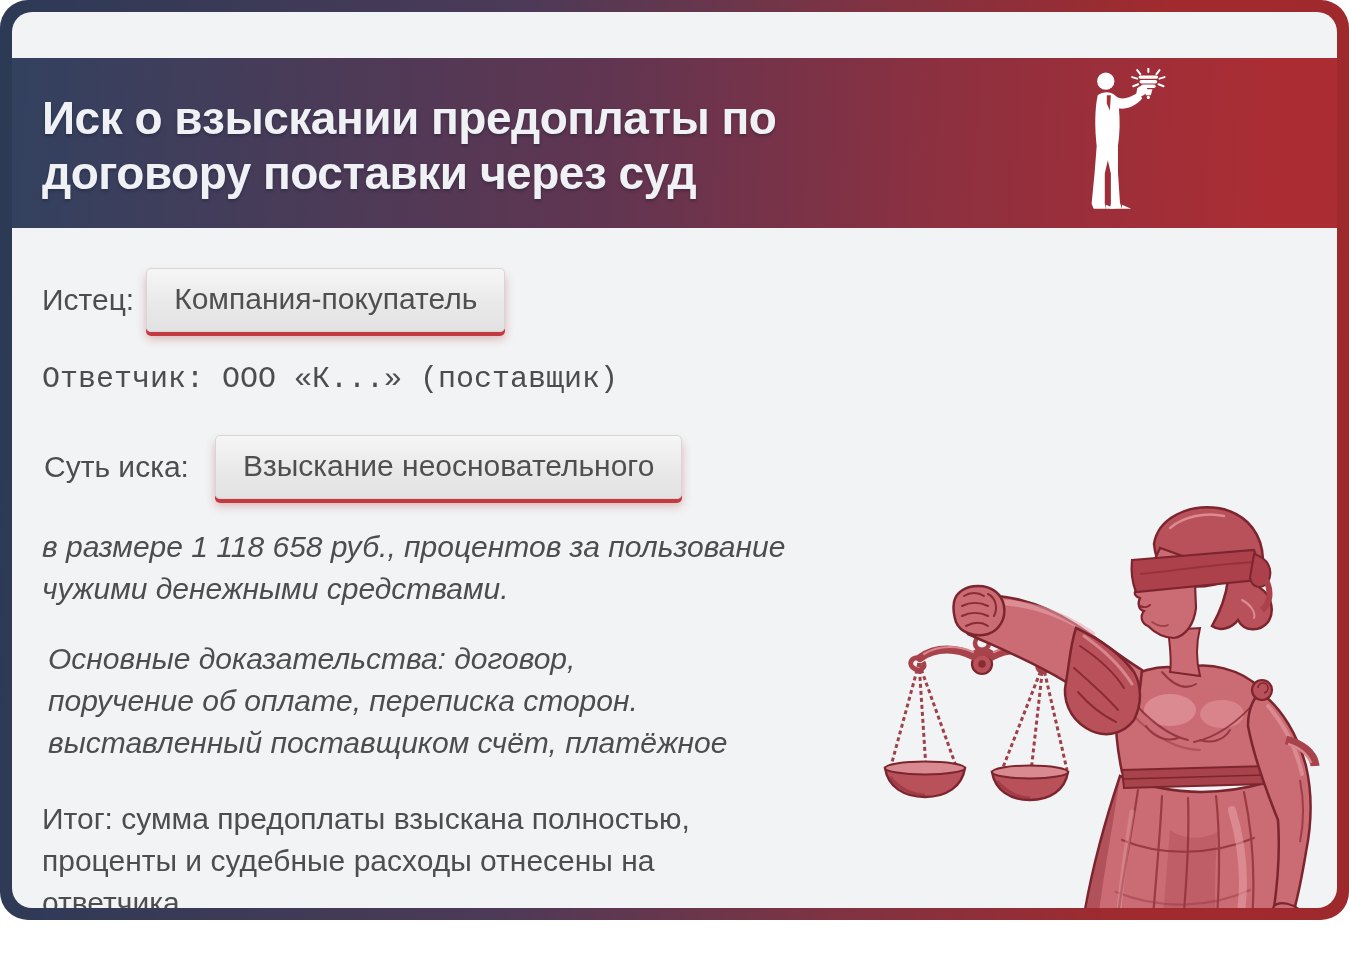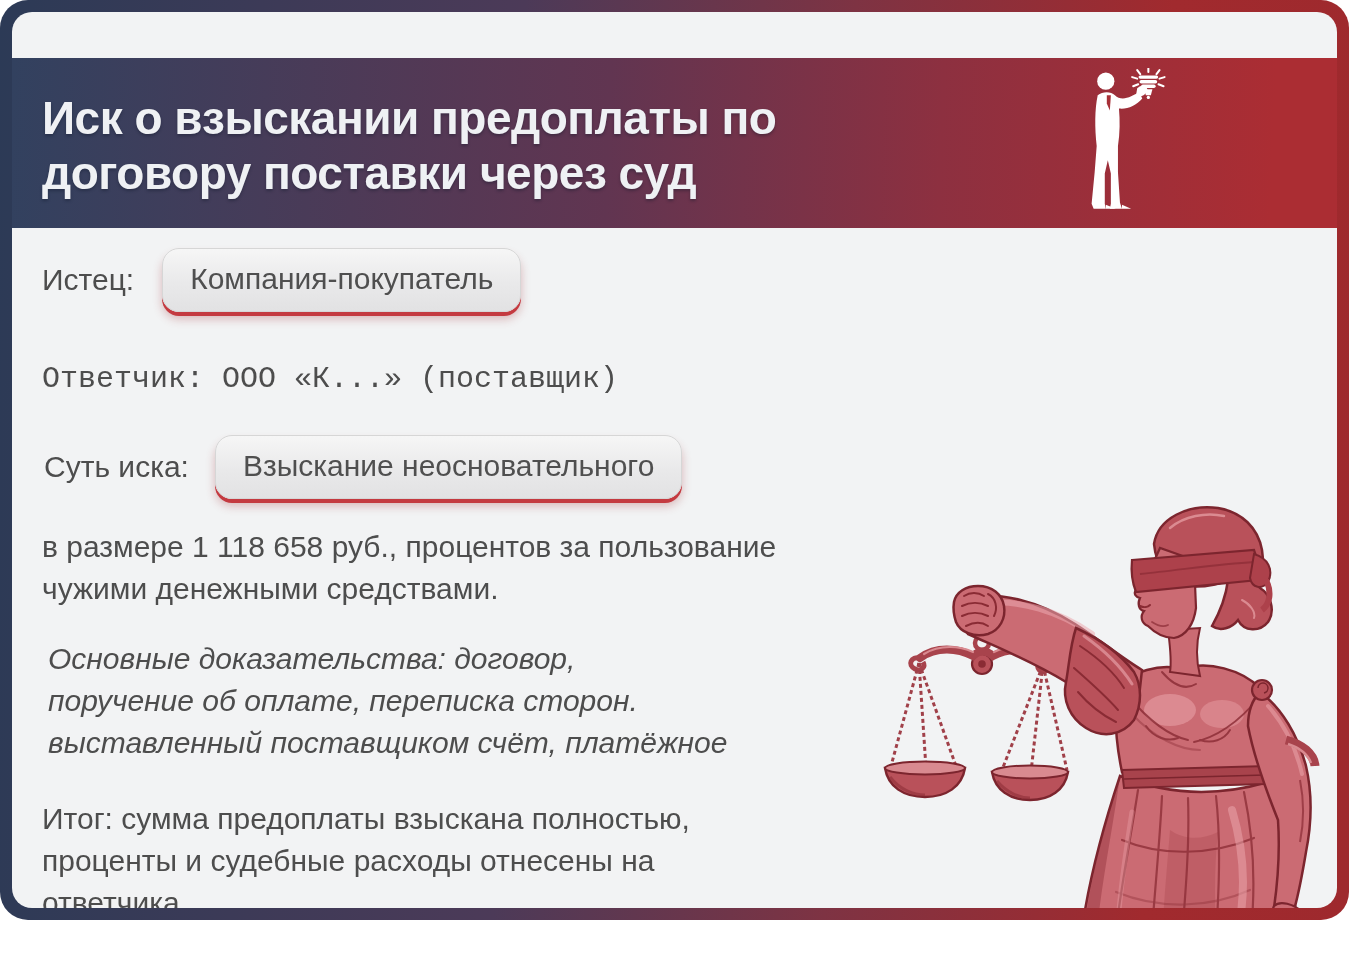--- a/index.html
+++ b/index.html
@@ -15,29 +15,29 @@
           }
   .title{position:absolute;left:30px;top:33px;color:#eff1f4;font-weight:bold;
          font-size:46px;line-height:55px;letter-spacing:-0.5px;
          text-shadow:0 2px 3px rgba(15,22,40,.35);white-space:nowrap;}
 
   .man-icon{position:absolute;left:1062px;top:10px;width:94px;height:152px;}
   .row{position:absolute;display:flex;align-items:center;white-space:nowrap;}
   .label{font-size:30px;color:#4d4d4d;}
   .plain{font-size:30px;color:#4d4d4d;white-space:nowrap;}
   .chip{display:inline-block;background:linear-gradient(180deg,#f6f6f6 0%,#e9e9ea 55%,#e2e2e3 100%);
-        border:1px solid #d6d6d6;border-radius:17px;padding:13px 27px 15px;
+        border:1px solid #d6d6d6;border-radius:5px;padding:13px 27px 15px;
         font-size:30px;color:#4f4f4f;
         box-shadow:0 4px 0 #c43a40, 0 7px 10px rgba(160,42,46,.30);}
   .para{position:absolute;font-size:30px;line-height:42px;color:#4d4d4d;white-space:nowrap;}
 
-  .row-plaintiff{left:30px;top:236px;gap:28px;}
+  .row-plaintiff{left:30px;top:256px;gap:12px;}
   .row-defendant{left:30px;top:350px;font-family:Liberation Mono, monospace;}
   .row-claim{left:32px;top:423px;gap:26px;}
-  .p-claim-details{left:30px;top:514px;}
+  .p-claim-details{left:30px;top:514px;font-style:italic;}
   .p-evidence{left:36px;top:626px;font-style:italic;}
   .p-outcome{left:30px;top:786px;}
 
   .justice{position:absolute;left:858px;top:488px;width:467px;height:468px;}
 </style>
 </head>
 <body>
 
 <div class="frame">
   <div class="card">

